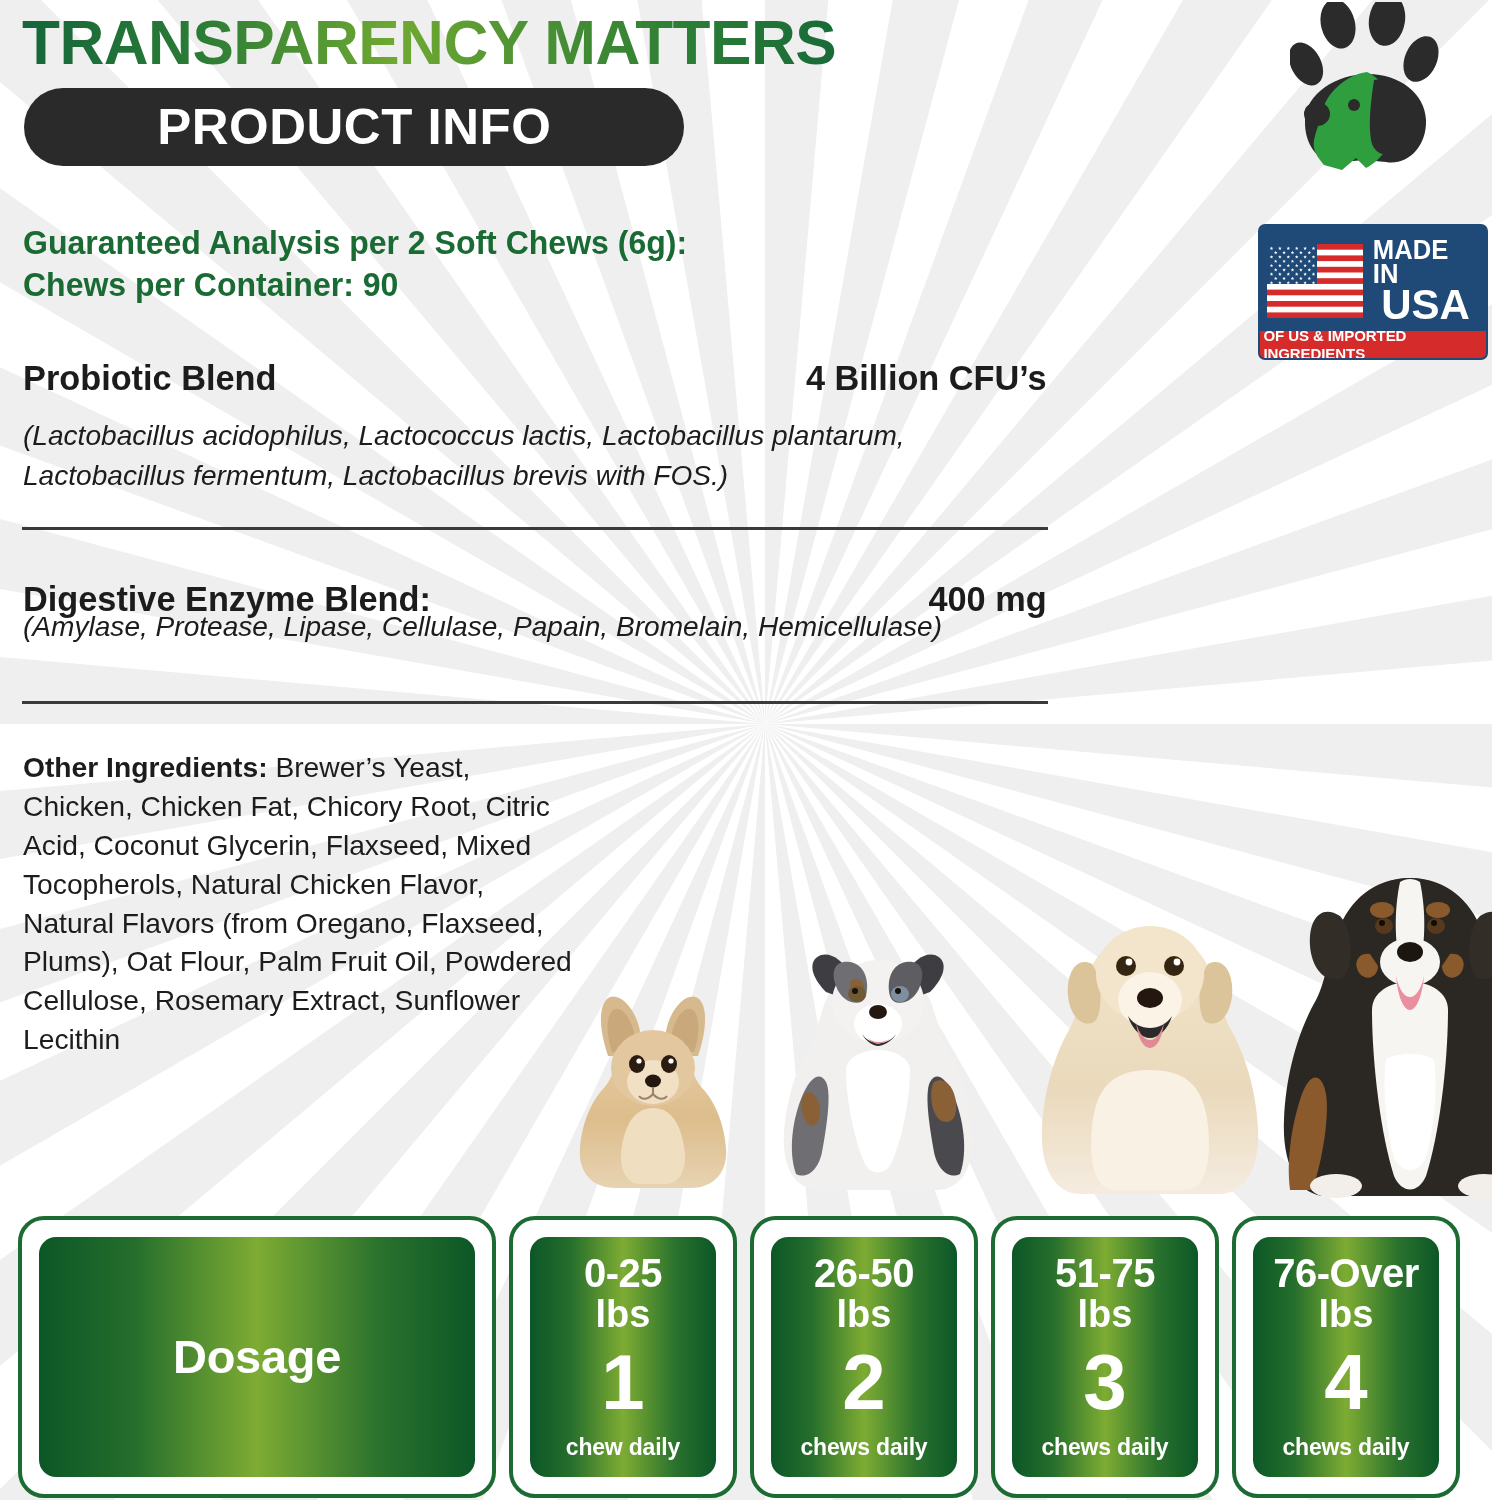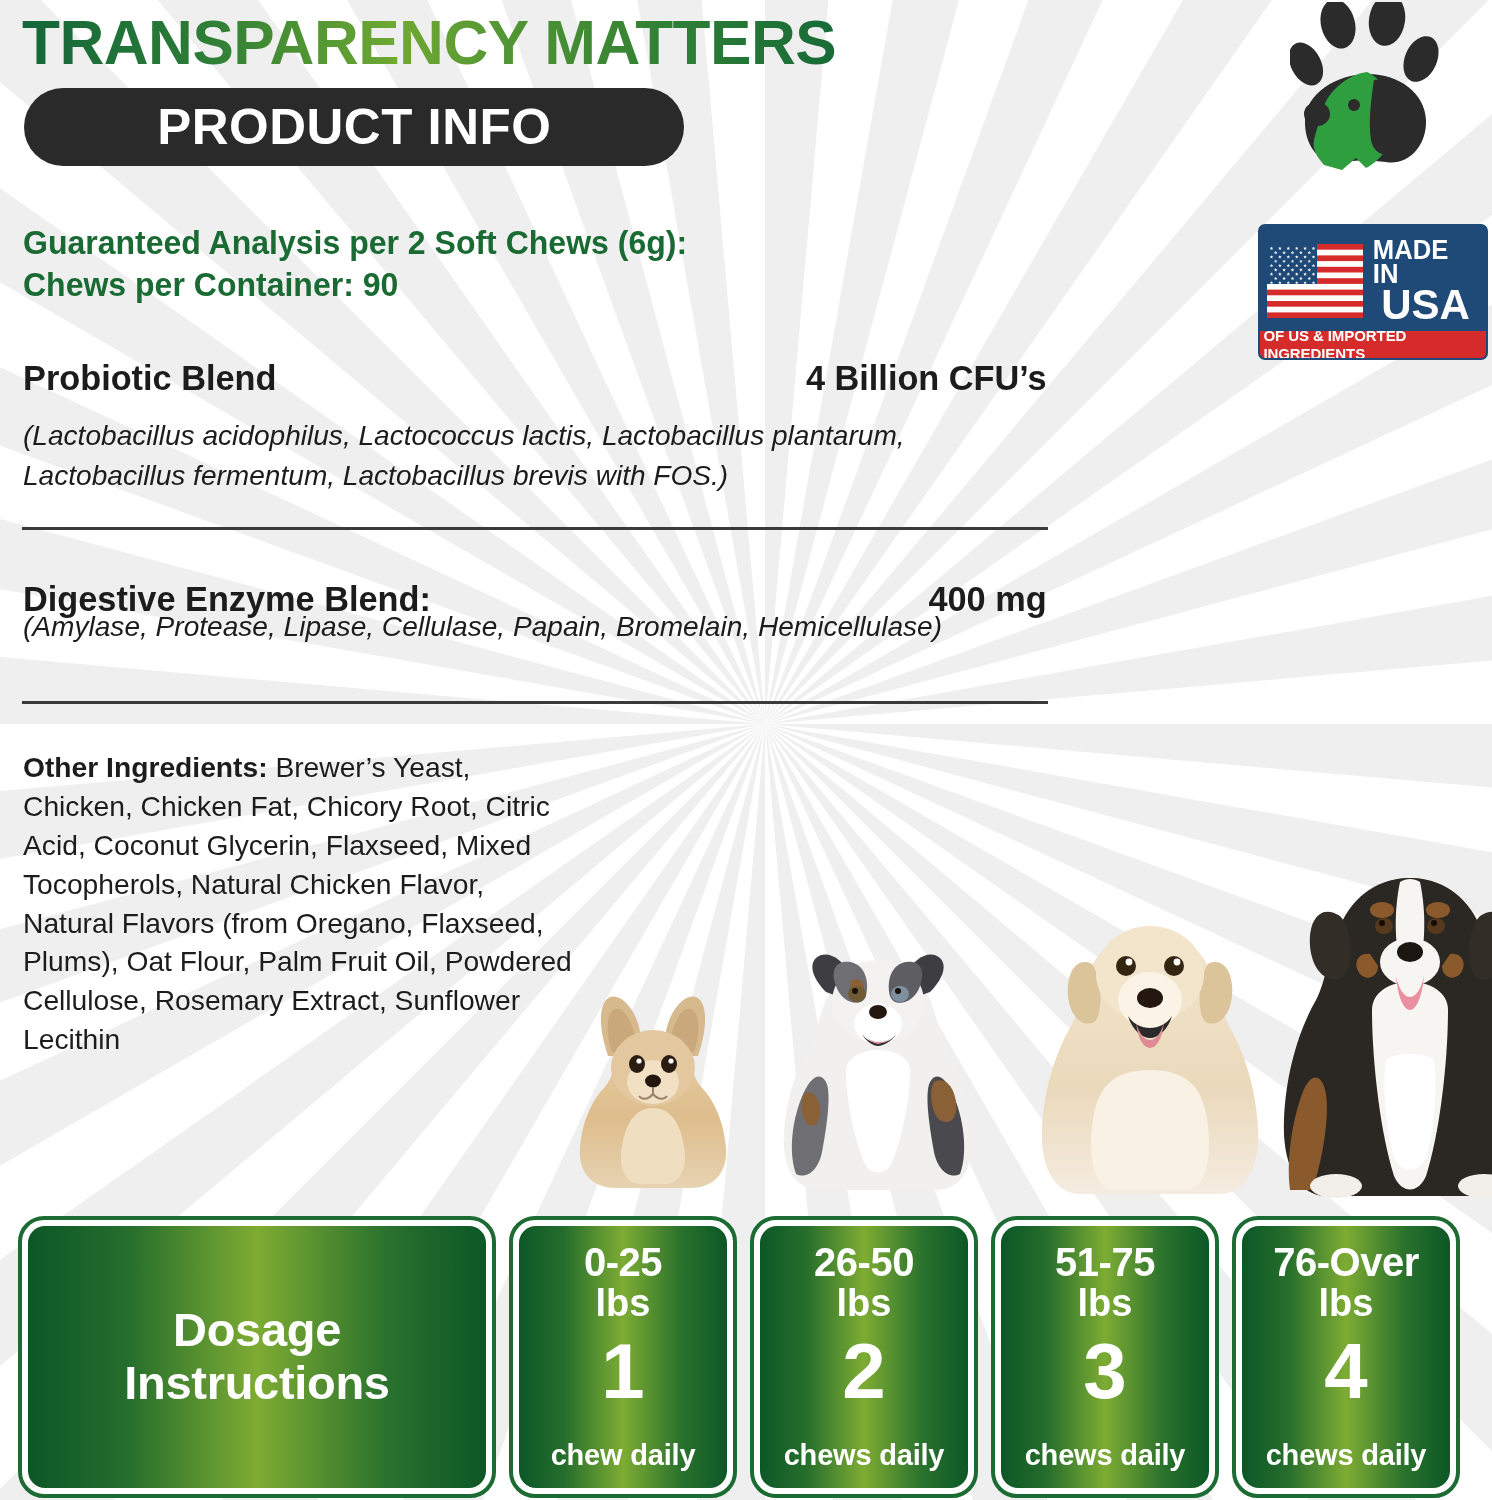--- a/index.html
+++ b/index.html
@@ -102,41 +102,41 @@
   .other b{ font-weight:bold; }
 
   
   .dogs{ position:absolute; left:520px; top:770px; width:972px; height:430px; z-index:2; }
 
   
   .dose-strip{ position:absolute; left:0; top:1216px; width:1492px; height:282px; z-index:5; display:flex; }
 
   .card{
     border:4px solid #1c6b33; border-radius:26px; background:#ffffff;
-    padding:6px; position:relative;
+    padding:17px; position:relative;
   }
   .card-inner{
     width:100%; height:100%; border-radius:17px;
     background:linear-gradient(90deg,#0c5727 0%,#256e2c 22%,#7eac33 50%,#2a722d 78%,#0c5727 100%);
     display:flex; flex-direction:column; align-items:center; justify-content:center;
     color:#ffffff; text-align:center;
   }
 
   .card-dosage{ width:478px; height:282px; margin-left:18px; }
   .card-dosage .card-inner{ justify-content:center; }
   .dose-title{ font-size:47px; font-weight:bold; line-height:1.12; letter-spacing:-0.3px; }
 
   .card-w{ width:228px; height:282px; margin-left:13px; }
   .card-w:last-child{ margin-right:18px; }
   .card-w .card-inner{ justify-content:flex-start; padding-top:16px; }
 
   .w-range{ font-size:40px; font-weight:bold; line-height:1.0; letter-spacing:-0.5px; }
   .w-lbs{ font-size:38px; font-weight:bold; line-height:1.15; }
   .w-num{ font-size:78px; font-weight:bold; line-height:1.0; margin-top:6px; }
-  .w-unit{ font-size:29px; font-weight:bold; margin-top:auto; margin-bottom:16px; letter-spacing:-0.2px; }
+  .w-unit{ font-size:23px; font-weight:bold; margin-top:auto; margin-bottom:16px; letter-spacing:-0.2px; }
 </style>
 </head>
 <body>
 
 <svg id="sunburst" viewBox="0 0 1492 1500">
   <g id="rays" fill="#efefef">
       <path d="M765 724 L3365.0 724.0 L3355.1 950.6 Z"></path>
       <path d="M765 724 L3325.5 1175.5 L3276.4 1396.9 Z"></path>
       <path d="M765 724 L3208.2 1613.3 L3121.4 1822.8 Z"></path>
       <path d="M765 724 L3016.7 2024.0 L2894.8 2215.3 Z"></path>
@@ -427,21 +427,20 @@
 
     <path d="M876 206 C882 234 898 234 904 206 C902 228 896 240 890 240 C884 240 878 228 876 206 Z" fill="#e98fa0"></path>
   </g>
 </svg>
 
 <div class="dose-strip">
 
   <div class="card card-dosage">
     <div class="card-inner">
       <div class="dose-title">Dosage</div>
-      <div class="dose-title">Instructions</div>
     </div>
   </div>
 
   <div class="card card-w">
     <div class="card-inner">
       <div class="w-range">0-25</div>
       <div class="w-lbs">lbs</div>
       <div class="w-num">1</div>
       <div class="w-unit">chew daily</div>
     </div>

